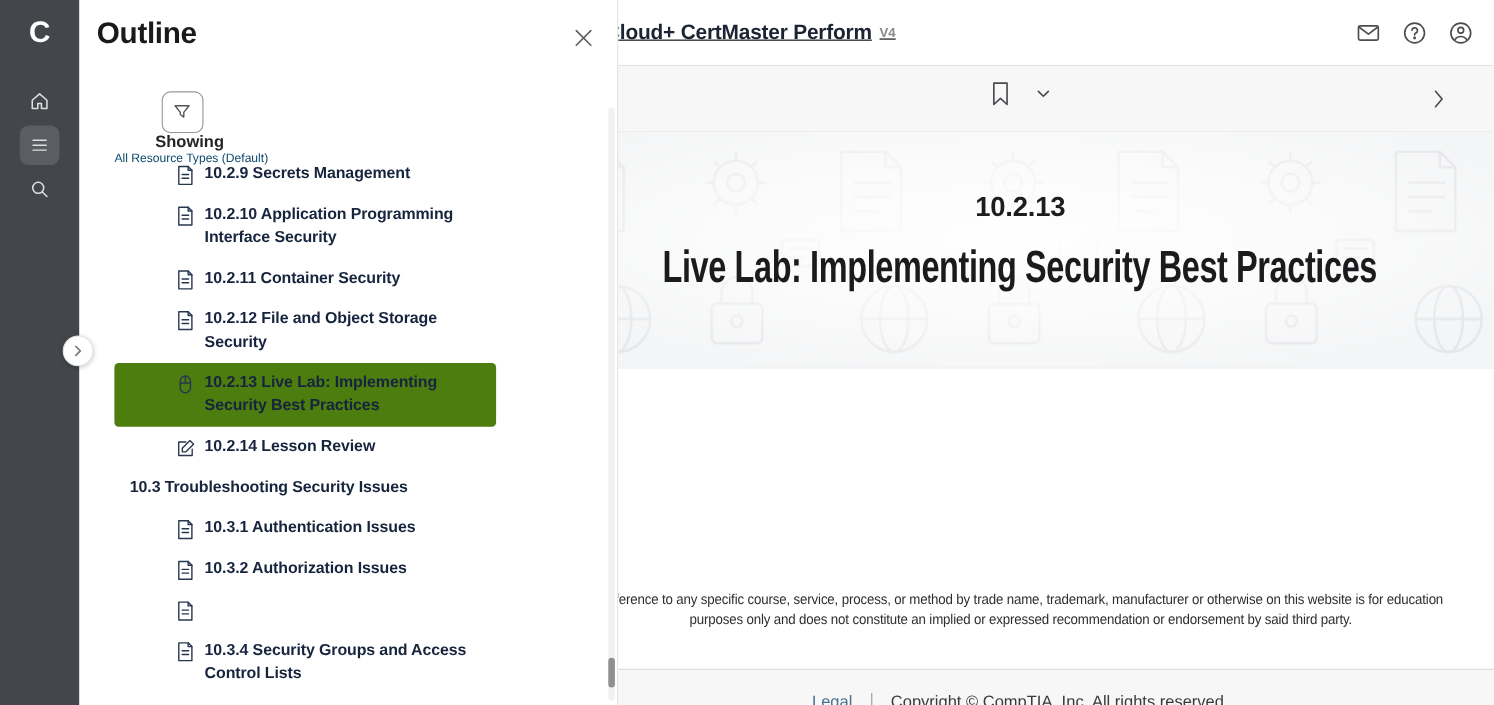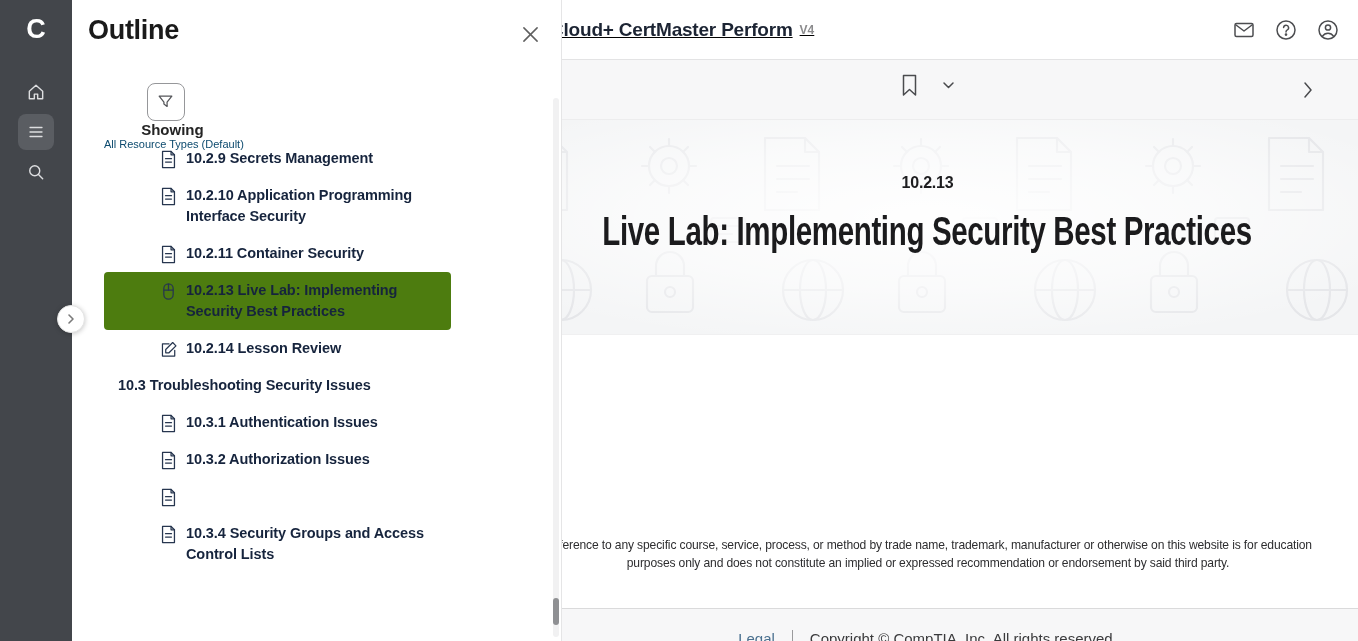--- a/index.html
+++ b/index.html
@@ -67,21 +67,21 @@
             border-bottom:1px solid #ededee; border-top-left-radius:9px; }
   .nav-prev { position:absolute; left:38px; top:18px; width:24px; height:24px; display:flex; align-items:center; justify-content:center; cursor:pointer; }
   .nav-next { position:absolute; right:38px; top:18px; width:24px; height:24px; display:flex; align-items:center; justify-content:center; cursor:pointer; }
   .nav-center { position:absolute; left:50%; top:14px; transform:translateX(-50%); display:flex; align-items:center; gap:24px; }
   .navbar svg { stroke:#4a4b4e; fill:none; stroke-width:1.5; stroke-linecap:round; stroke-linejoin:round; }
   .bookmark-btn, .bookmark-menu-btn { display:flex; align-items:center; justify-content:center; cursor:pointer; }
 
   .banner { position:absolute; left:0; right:0; top:60px; height:215px; background:#f4f5f6; border-bottom:1px solid #f0f0f1; }
   .banner svg.pattern { position:absolute; inset:0; width:100%; height:100%; }
   .banner-inner { position:absolute; inset:0; display:flex; flex-direction:column; align-items:center; }
-  .lesson-number { margin-top:54px; font-size:16px; font-weight:bold; color:#1d1d1f; letter-spacing:-.2px;text-align:right; }
+  .lesson-number { margin-top:54px; font-size:25px; font-weight:bold; color:#1d1d1f; letter-spacing:-.2px;text-align:right; }
   .lesson-title { margin-top:16px; font-size:41px; font-weight:bold; color:#1b1b1d; white-space:nowrap;
                   transform:scaleX(.72); transform-origin:center; letter-spacing:-.5px; }
 
   .disclaimer { position:absolute; left:50%; top:476px; transform:translateX(-50%) scaleX(.93);
                 width:830px; text-align:center; font-size:13px; line-height:17.5px; color:#2e2e30; letter-spacing:-.15px; }
 
   .footer { position:absolute; left:7px; right:0; bottom:0; height:33px; background:#f7f7f8;
             border-top:1px solid #dadadb; overflow:hidden; }
   .footer-inner { margin-top:21px; display:flex; justify-content:center; align-items:flex-start; font-size:15px; }
   .legal-link { color:#4a708f; cursor:pointer; }
@@ -172,20 +172,31 @@
         <div class="o-row">
           <span class="o-icon">
             <svg width="17" height="19" viewBox="0 0 20 22">
               <path d="M3 1.5 h10 l4 4 v15 h-14 z"></path>
               <path d="M13 1.5 v4 h4"></path>
               <line x1="6.5" y1="10" x2="13.5" y2="10"></line>
               <line x1="6.5" y1="14" x2="13.5" y2="14"></line>
             </svg>
           </span>
           <span class="o-label">10.2.11 Container Security</span>
+        </div>
+        <div class="o-row">
+          <span class="o-icon">
+            <svg width="17" height="19" viewBox="0 0 20 22">
+              <path d="M3 1.5 h10 l4 4 v15 h-14 z"></path>
+              <path d="M13 1.5 v4 h4"></path>
+              <line x1="6.5" y1="10" x2="13.5" y2="10"></line>
+              <line x1="6.5" y1="14" x2="13.5" y2="14"></line>
+            </svg>
+          </span>
+          <span class="o-label">10.2.12 File and Object Storage Security</span>
         </div>
         <div class="o-row o-selected">
           <span class="o-icon">
             <svg width="17" height="19" viewBox="0 0 20 22">
               <rect x="4.5" y="2" width="11" height="18" rx="5.5"></rect>
               <line x1="10" y1="2.5" x2="10" y2="9.5"></line>
               <line x1="5" y1="9.5" x2="15" y2="9.5"></line>
             </svg>
           </span>
           <span class="o-label">10.2.13 Live Lab: Implementing Security Best Practices</span>

